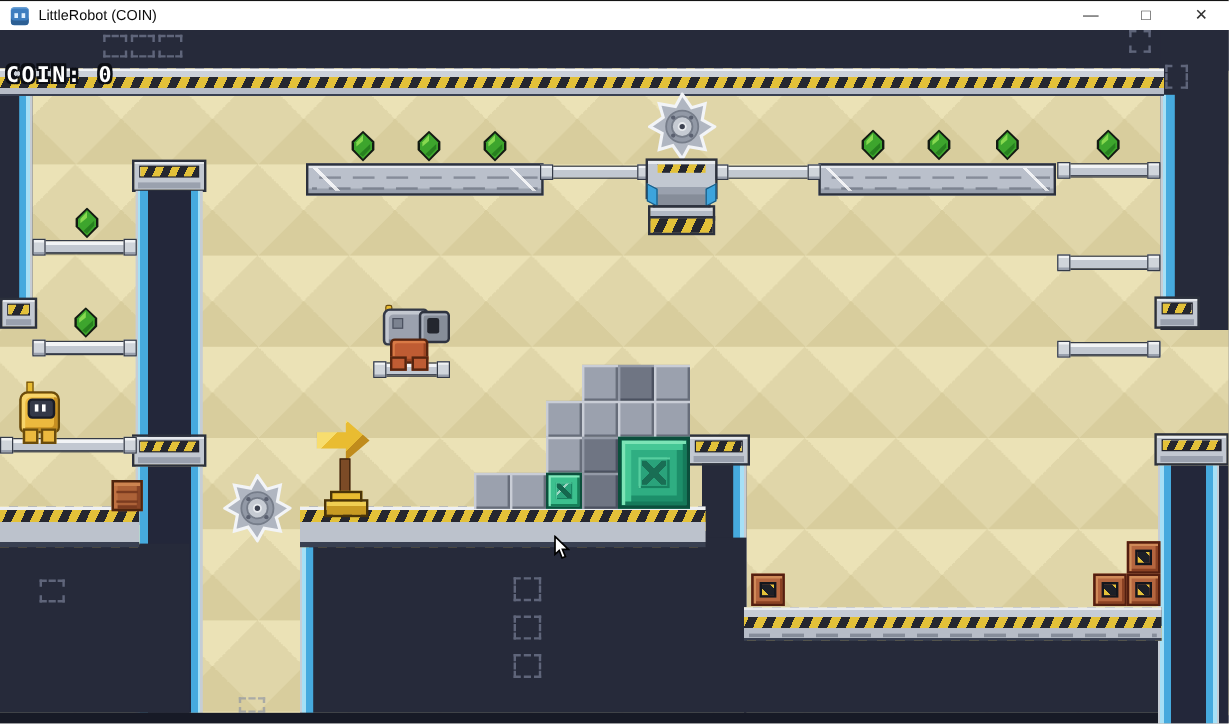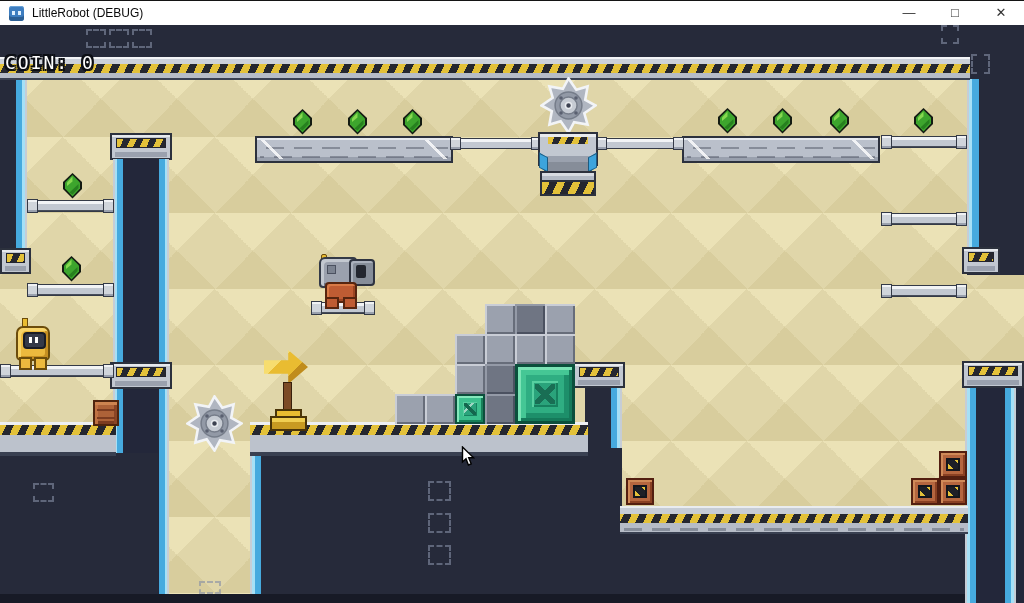--- a/index.html
+++ b/index.html
@@ -123,36 +123,36 @@
     border-radius:6px 4px 4px 4px;box-shadow:inset 3px 3px 0 #c3c8d0,inset -3px -3px 0 #6f7583;}
   .en-head i{position:absolute;left:6px;top:6px;width:7px;height:7px;background:#7b8290;border:1px solid #4b5160;}
   .en-barrel{position:absolute;left:36px;top:5px;width:22px;height:23px;background:#868d99;border:2px solid #2e3340;
     border-radius:4px;box-shadow:inset 2px 2px 0 #aab0bc;}
   .en-barrel i{position:absolute;left:5px;top:4px;width:10px;height:13px;background:#23262f;border-radius:2px;}
   .en-body{position:absolute;left:12px;top:28px;width:28px;height:17px;background:#bf5c33;border:2px solid #57250f;
     border-radius:4px;box-shadow:inset 2px 2px 0 #d97a46,inset -2px -2px 0 #9c4522;}
   .en-leg{position:absolute;top:43px;width:10px;height:8px;background:#bf5c33;border:2px solid #57250f;}
   .en-leg.l{left:12px}.en-leg.r{left:30px}
   
-  .hud{position:absolute;left:5px;top:27px;font-family:"DejaVu Sans Mono",monospace;font-weight:normal;
+  .hud{position:absolute;left:5px;top:27px;font-family:"DejaVu Sans Mono",monospace;font-weight:bold;
     font-size:18px;color:#ffffff;letter-spacing:2px;
     text-shadow:2px 0 0 #0c0e14,-2px 0 0 #0c0e14,0 2px 0 #0c0e14,0 -2px 0 #0c0e14,
       2px 2px 0 #0c0e14,-2px -2px 0 #0c0e14,2px -2px 0 #0c0e14,-2px 2px 0 #0c0e14;}
   .ent svg{display:block;width:100%;height:100%;}
 </style>
 </head>
 <body>
 
 <div class="window">
   <div class="titlebar">
     <span class="app-icon">
         <i class="a"></i>
         <i class="b"></i>
       </span>
-    <span class="titletext">LittleRobot (DEBUG)</span>
+    <span class="titletext">LittleRobot (COIN)</span>
     <span class="controls">
       <span class="winbtn">—</span>
       <span class="winbtn">□</span>
       <span class="winbtn">✕</span>
     </span>
   </div>
   <div class="viewport" id="viewport">
 
   <div class="ent dark" style="left: 0px; top: 0px; width: 1024px; height: 34px;"></div>
       <div class="ent tan" style="left: 0px; top: 34px; width: 1024px; height: 537px;"></div>

